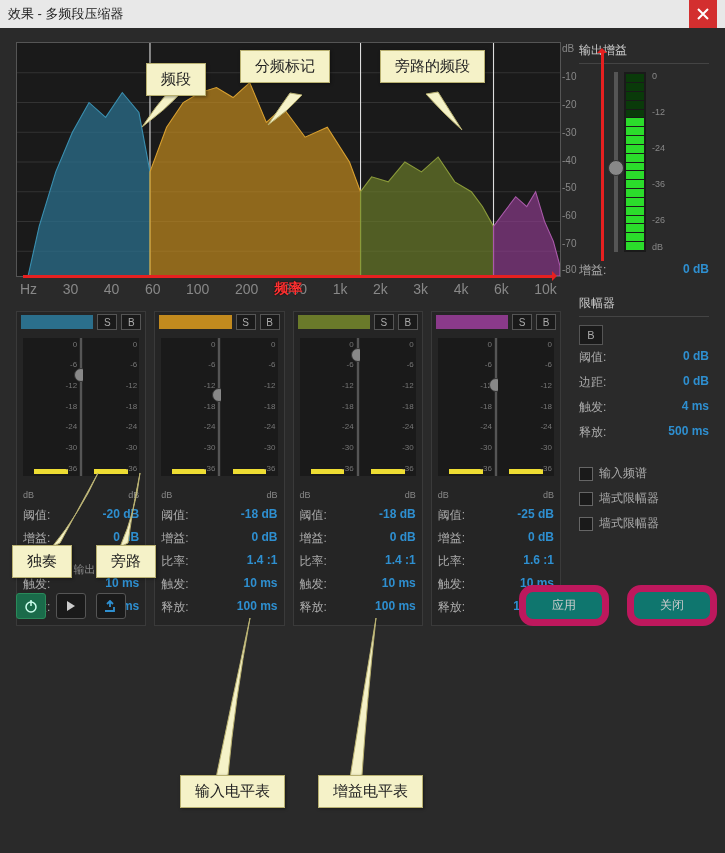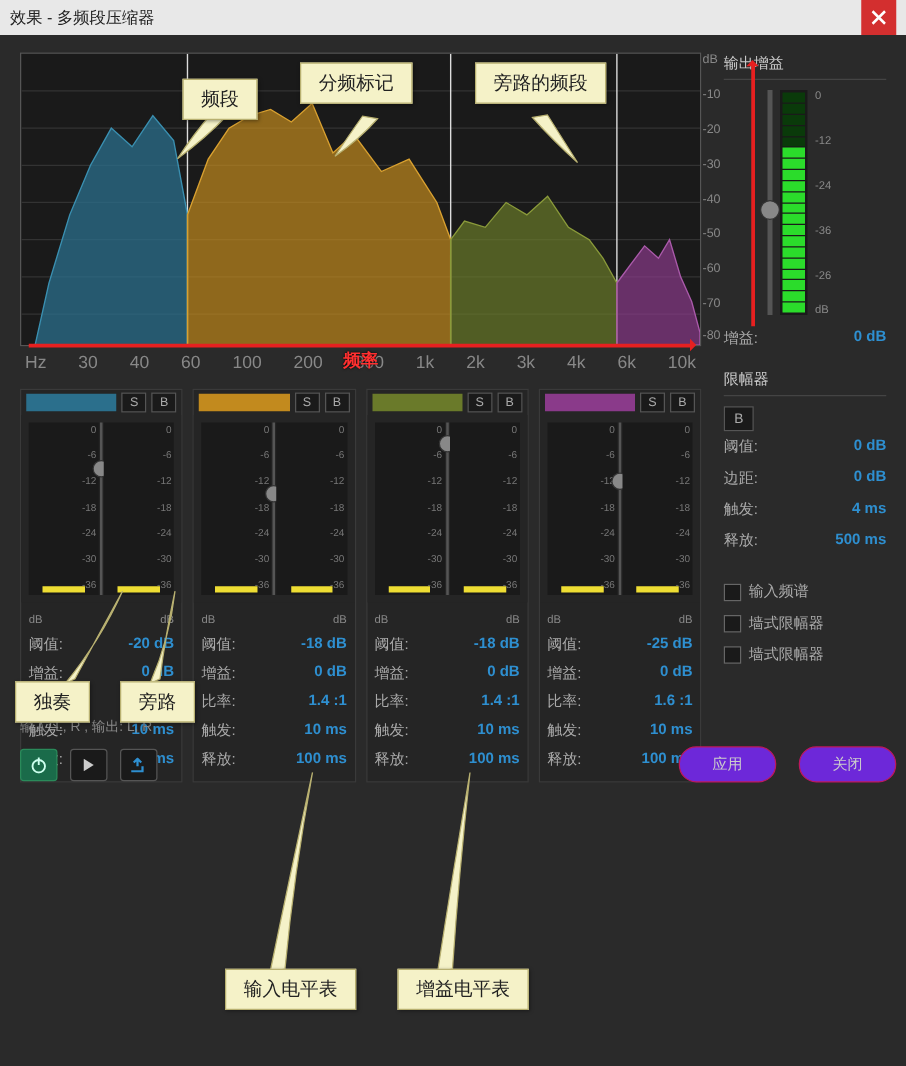--- a/index.html
+++ b/index.html
@@ -336,22 +336,22 @@
   background: #1a1a1a;
   border: 1px solid #555;
   border-radius: 3px;
   color: #2e8fd0;
   display: flex; align-items: center; justify-content: center;
   cursor: pointer;
 }
 .action-btn {
   margin-left: auto;
   padding: 5px 26px;
-  background: #6d28d9;
-  border: 1px solid #be185d;
+  background: #0f766e;
+  border: 7px solid #be185d;
   border-radius: 14px;
   color: #ccc;
   cursor: pointer;
 }
 .action-btn + .action-btn { margin-left: 8px; }
 
 
 .callout {
   position: absolute;
   background: #f5f2c8;

